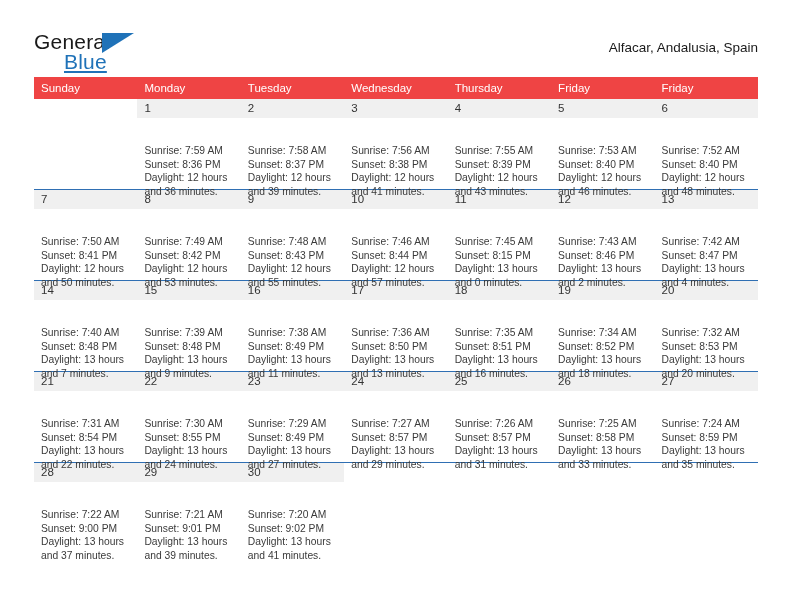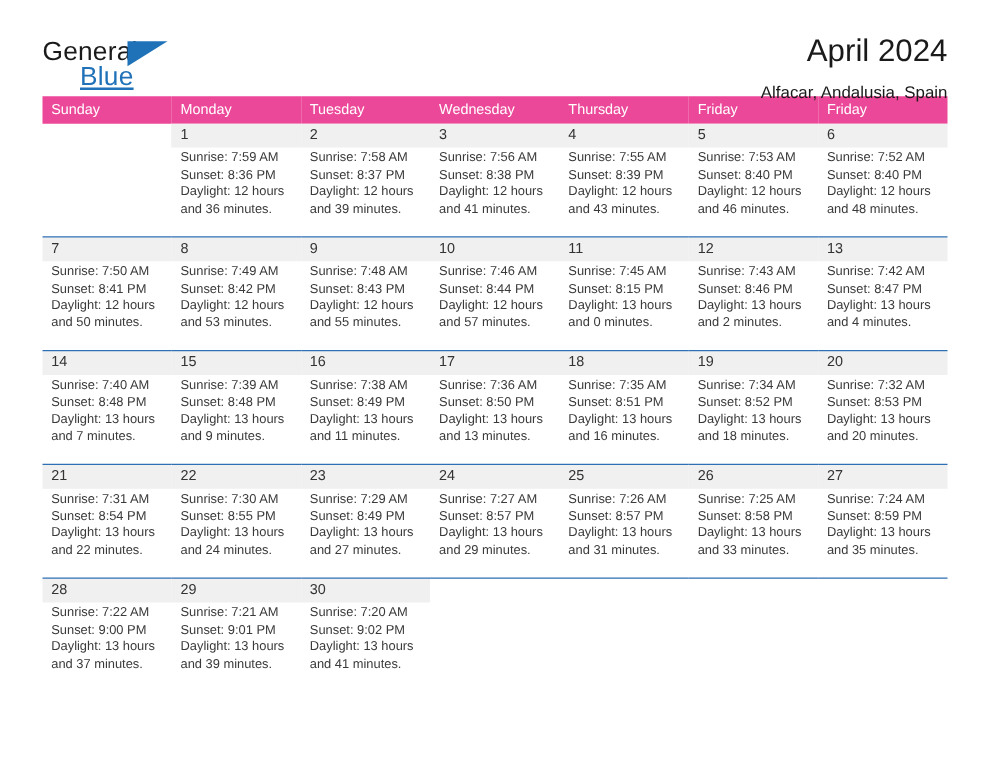--- a/index.html
+++ b/index.html
@@ -84,21 +84,21 @@
   }
 
   
   .calendar {
     width: 724px;
     border-collapse: collapse;
     table-layout: fixed;
     margin-top: 5px;
   }
   .calendar th {
-    background: #ec4899;
+    background: #ef4444;
     color: #ffffff;
     font-weight: normal;
     font-size: 11.5px;
     text-align: left;
     padding: 5px 0 5px 7px;
     height: 12px;
     border: none;
   }
   .calendar td {
     vertical-align: top;
@@ -122,42 +122,42 @@
     height: 13px;
     line-height: 13px;
   }
   .daycell.empty .daynum {
     background: transparent;
   }
   .daycell.blank {
     background: transparent;
   }
   .details {
-    padding: 2px 6px 0 7px;
+    padding: 12px 6px 0 7px;
     font-size: 10.3px;
     line-height: 13.6px;
     color: #3a3a3a;
+    margin-top: 14px;
   }
   .details div {
     white-space: nowrap;
   }
 </style>
 </head>
 <body>
 
 <div class="page">
 
   <div class="header">
     <div class="brand">
       <span class="brand-general">General</span>
       <span class="brand-tri"></span>
       <span class="brand-blue">Blue</span>
     </div>
     <div class="title-wrap">
-      <h1 class="cal-title">April 2024</h1>
       <div class="cal-subtitle">Alfacar, Andalusia, Spain</div>
     </div>
   </div>
 
   <table class="calendar">
     <thead>
       <tr>
         <th>Sunday</th>
         <th>Monday</th>
         <th>Tuesday</th>

